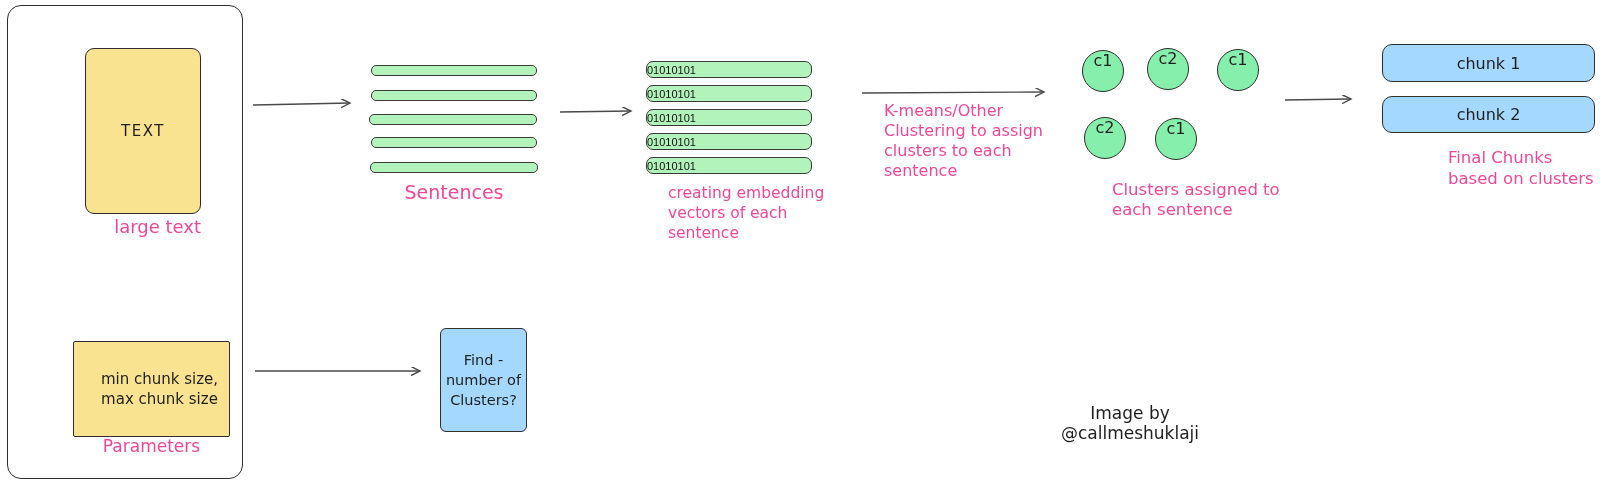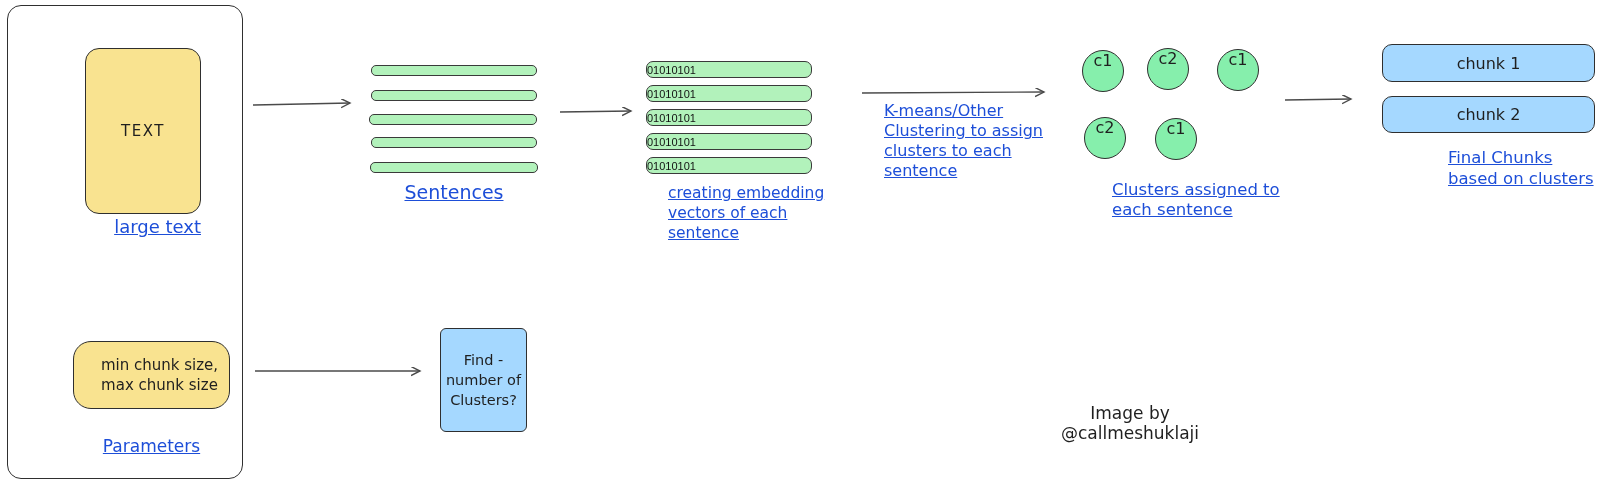--- a/index.html
+++ b/index.html
@@ -30,29 +30,29 @@
     border: 1.6px solid #2f2f2f;
     display: flex; flex-direction: column;
     align-items: center; justify-content: center;
     text-align: center;
     box-sizing: border-box;
   }
   .yellow { background: var(--yellow, #f9e390); }
   .blue   { background: var(--blue, #a5d8ff); }
   .text-box {
     left: 77px; top: 42px; width: 116px; height: 166px;
-    border-radius: 14px;
+    border-radius: 9px;
     font-size: 15px; letter-spacing: 1.5px;
   }
   .params-box {
-    left: 65px; top: 335px; width: 157px; height: 68px;
-    border-radius: 18px;
+    left: 65px; top: 335px; width: 157px; height: 96px;
+    border-radius: 2px;
     font-size: 15px; line-height: 20px; padding-left: 16px;
   }
-  .caption { position: absolute; color: #1d4ed8; text-decoration: underline; }
+  .caption { position: absolute; color: #ec4899; }
   .cap-large-text { left: 77px; top: 210px; width: 116px; text-align: right; font-size: 18px; }
   .cap-parameters { left: 65px; top: 430px; width: 157px; text-align: center; font-size: 17px; }
 
   
   .sbar {
     position: absolute; left: 371px; width: 166px; height: 11px;
     background: var(--green, #b2f2bb);
     border: 1.3px solid #3a3a3a; border-radius: 5px;
     box-sizing: border-box;
   }

